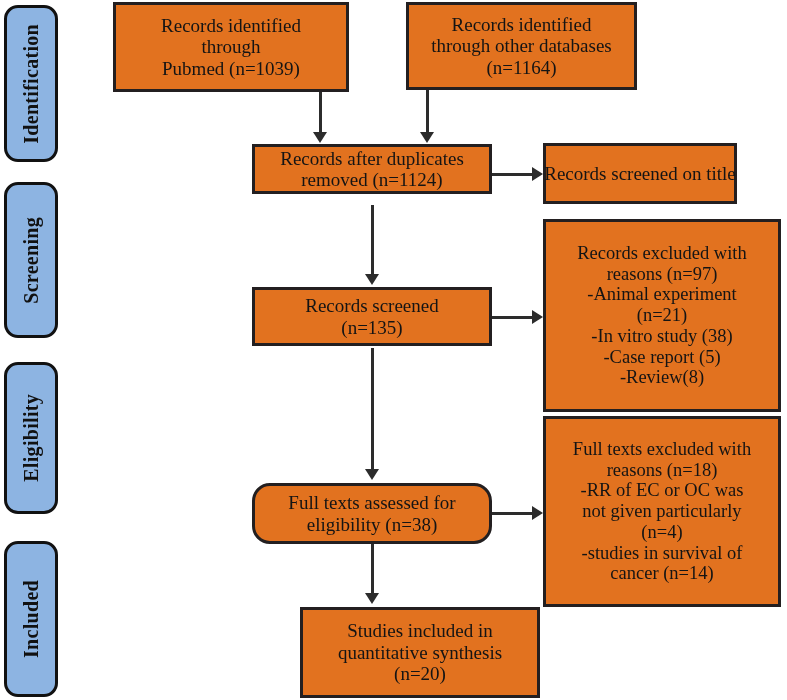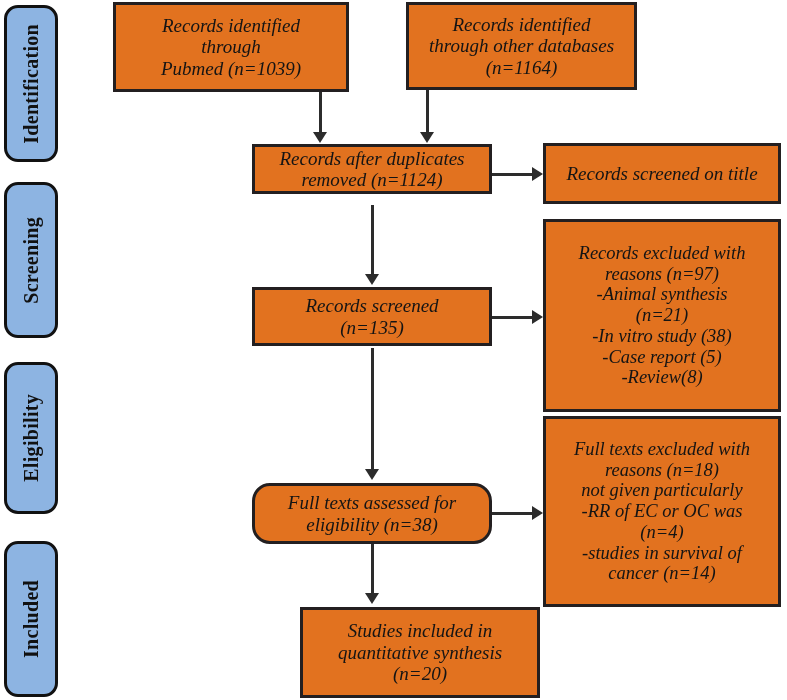--- a/index.html
+++ b/index.html
@@ -44,21 +44,20 @@
     box-sizing:border-box;
     display:flex;
     flex-direction:column;
     align-items:center;
     justify-content:center;
     text-align:center;
     padding:2px 6px;
     color:#141414;
     font-size:19px;
     line-height:1.13;
-    font-style:italic;
   }
   .box .ln{display:block;white-space:nowrap;}
   .box.tight{font-size:18.5px;line-height:1.12;text-align:right;}
 
   
   .vline{
     position:absolute;
     width:3px;
     background:#2c2c2c;
   }
@@ -119,53 +118,53 @@
   <div class="arrow-down" style="left:420px;top:132px;"></div>
 
   <div class="box" style="left:252px;top:144px;width:240px;height:50px;">
     <span class="ln">Records after duplicates</span>
     <span class="ln">removed (n=1124)</span>
   </div>
 
   <div class="hline" style="left:492px;top:173px;width:42px;"></div>
   <div class="arrow-right" style="left:532px;top:167px;"></div>
 
-  <div class="box" style="left:543px;top:143px;width:238px;height:61px;">
+  <div class="box" style="left:543px;top:143px;width:194px;height:61px;">
     <span class="ln">Records screened on title</span>
   </div>
 
   <div class="vline" style="left:371px;top:205px;height:71px;"></div>
   <div class="arrow-down" style="left:365px;top:274px;"></div>
 
   <div class="box tight" style="left:543px;top:219px;width:238px;height:193px;">
     <span class="ln">Records excluded with</span>
     <span class="ln">reasons (n=97)</span>
-    <span class="ln">-Animal synthesis</span>
+    <span class="ln">-Animal experiment</span>
     <span class="ln">(n=21)</span>
     <span class="ln">-In vitro study (38)</span>
     <span class="ln">-Case report (5)</span>
     <span class="ln">-Review(8)</span>
   </div>
 
   <div class="box" style="left:252px;top:287px;width:240px;height:59px;">
     <span class="ln">Records screened</span>
     <span class="ln">(n=135)</span>
   </div>
 
   <div class="hline" style="left:492px;top:316px;width:42px;"></div>
   <div class="arrow-right" style="left:532px;top:310px;"></div>
 
   <div class="vline" style="left:371px;top:348px;height:122px;"></div>
   <div class="arrow-down" style="left:365px;top:469px;"></div>
 
   <div class="box tight" style="left:543px;top:416px;width:238px;height:191px;">
     <span class="ln">Full  texts excluded with</span>
     <span class="ln">reasons (n=18)</span>
+    <span class="ln">-RR of EC or OC was</span>
     <span class="ln">not given particularly</span>
-    <span class="ln">-RR of EC or OC was</span>
     <span class="ln">(n=4)</span>
     <span class="ln">-studies in survival of</span>
     <span class="ln">cancer (n=14)</span>
   </div>
 
   <div class="box" style="left:252px;top:483px;width:240px;height:61px;border-radius:18px;">
     <span class="ln">Full texts assessed for</span>
     <span class="ln">eligibility (n=38)</span>
   </div>
 

